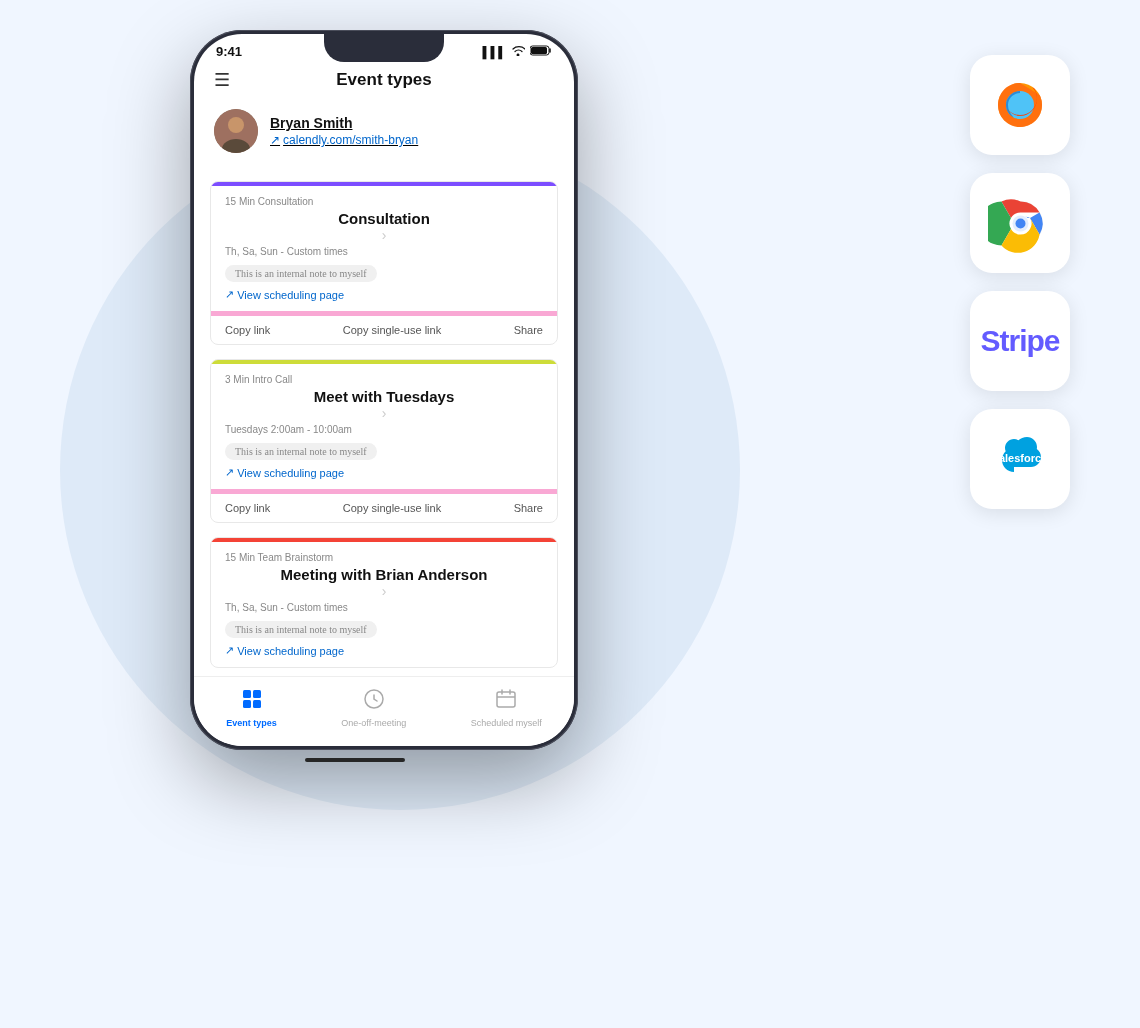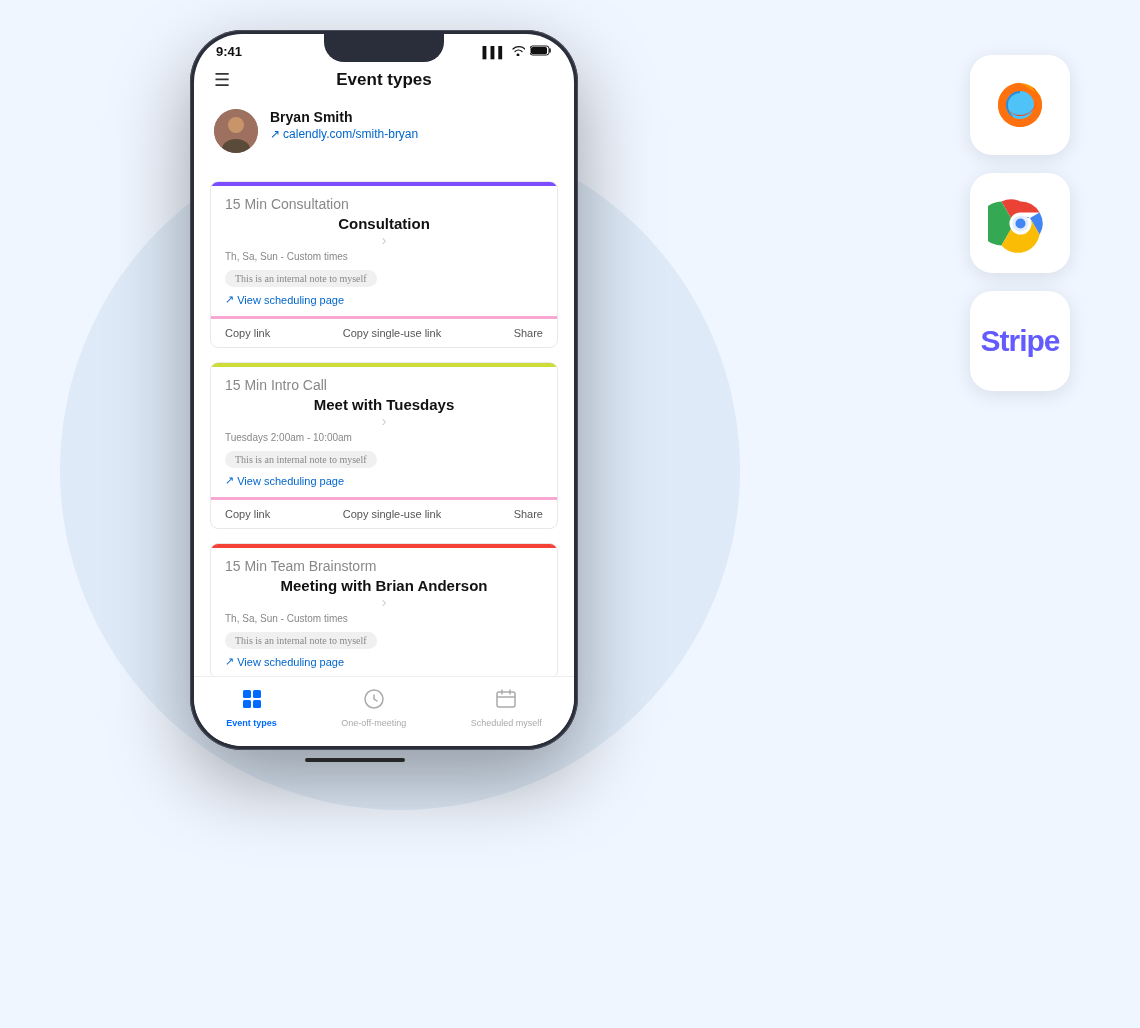--- a/index.html
+++ b/index.html
@@ -98,22 +98,24 @@
       left: 50%;
       transform: translateX(-50%);
       font-size: 17px;
       font-weight: 700;
       color: #111;
     }
 
     
     .user-profile {
       display: flex;
+      align-items: center;
       padding: 10px 20px 14px;
       gap: 12px;
+      text-decoration: underline;
     }
     .avatar {
       width: 44px;
       height: 44px;
       border-radius: 50%;
       background: #8b6f5e;
       overflow: hidden;
       flex-shrink: 0;
       display: flex;
       align-items: center;
@@ -138,21 +140,21 @@
       border-radius: 8px;
       overflow: hidden;
       background: #fff;
     }
     .card-top-bar {
       height: 4px;
     }
     .card-body {
       padding: 10px 14px 0;
     }
-    .card-subtitle { font-size: 14px; color: #888; margin-bottom: 3px; }
+    .card-subtitle { font-size: 10px; color: #888; margin-bottom: 3px; }
     .card-title-row {
       display: flex;
       justify-content: space-between;
       align-items: center;
       flex-direction: column;
     }
     .card-title { font-size: 15px; font-weight: 700; color: #111; }
     .card-chevron { color: #ccc; font-size: 14px; }
     .card-time { font-size: 10px; color: #888; margin-top: 3px; }
     .card-note {
@@ -169,21 +171,21 @@
       font-size: 11px;
       color: #0066cc;
       display: flex;
       align-items: center;
       gap: 3px;
       margin-bottom: 10px;
     }
     .card-actions {
       display: flex;
       justify-content: space-between;
-      border-top: 3px solid #f9a8d4;
+      border-top: 5px solid #f9a8d4;
       padding: 8px 14px;
     }
     .card-action {
       font-size: 11px;
       color: #555;
       cursor: pointer;
     }
 
     
     .bottom-nav {
@@ -334,21 +336,21 @@
           <div class="card-actions">
             <span class="card-action">Copy link</span>
             <span class="card-action">Copy single-use link</span>
             <span class="card-action">Share</span>
           </div>
         </div>
 
         <div class="event-card">
           <div class="card-top-bar bar-yellow"></div>
           <div class="card-body">
-            <div class="card-subtitle">15 Min Intro Call</div>
+            <div class="card-subtitle">3 Min Intro Call</div>
             <div class="card-title-row">
               <span class="card-title">Meet with Tuesdays</span>
               <span class="card-chevron">›</span>
             </div>
             <div class="card-time">Tuesdays 2:00am - 10:00am</div>
             <span class="card-note">This is an internal note to myself</span>
             <div class="card-schedule-link">
               <span>↗</span>
               <span>View scheduling page</span>
             </div>
@@ -444,14 +446,21 @@
       <circle cx="32.5" cy="32.5" r="9" fill="#fff"></circle>
       <circle cx="32.5" cy="32.5" r="8" fill="#4285F4" opacity="0.15"></circle>
       <circle cx="32.5" cy="32.5" r="5" fill="#4285F4"></circle>
     </svg>
   </div>
 
   <div class="app-icon-card">
     <span class="stripe-text" style="font-family: -apple-system, sans-serif; font-size: 30px; font-weight: 700; color: #635bff; letter-spacing: -1px; text-align: right;">Stripe</span>
   </div>
 
+  <div class="app-icon-card">
+    <svg width="70" height="50" viewBox="0 0 70 50">
+
+      <path d="M29 38c-6.6 0-12-5.4-12-12 0-3.4 1.4-6.5 3.7-8.7-0.4-1-0.7-2.1-0.7-3.3 0-5 4-9 9-9 1.6 0 3.1.4 4.4 1.2C35.5 4.5 38.6 3 42 3c5.5 0 10 4.5 10 10 0 .7-.1 1.4-.2 2C54.1 16.5 56 19.5 56 23c0 5.5-4.5 10-10 10H29z" fill="#00A1E0"></path>
+      <text x="35" y="28" text-anchor="middle" fill="white" font-size="11" font-weight="700" font-family="sans-serif">salesforce</text>
+    </svg>
+  </div>
 
 </div>
 
 </body></html>

